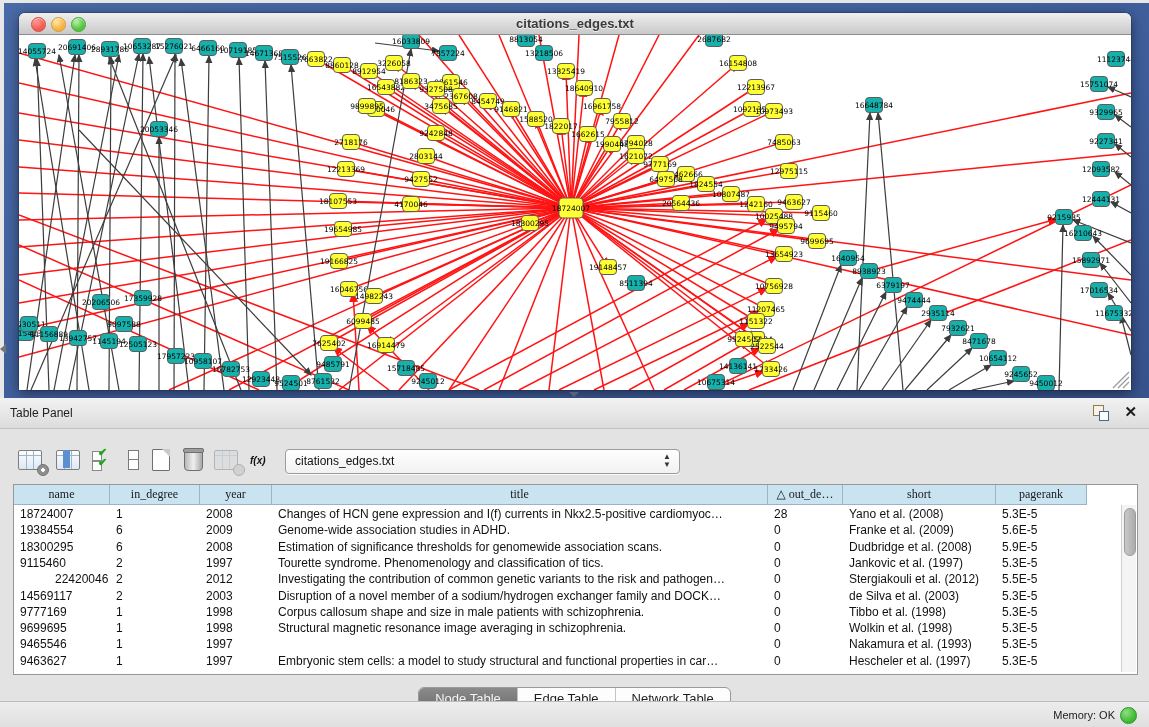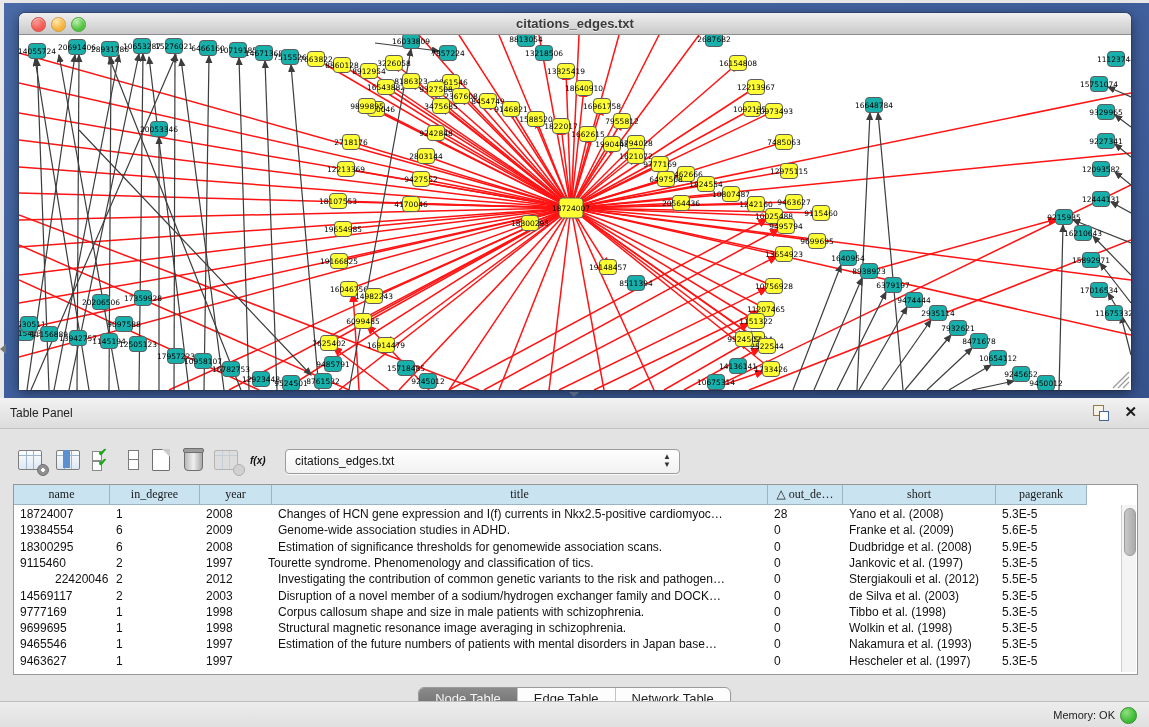--- a/index.html
+++ b/index.html
@@ -866,21 +866,21 @@
         <div class="cell" style="left: 186px; width: 72px;">2008</div>
         <div class="cell" style="left: 258px; width: 496px;">Estimation of significance thresholds for genomewide association scans.</div>
         <div class="cell" style="left: 754px; width: 75px;">0</div>
         <div class="cell" style="left: 829px; width: 153px;">Dudbridge et al. (2008)</div>
         <div class="cell" style="left: 982px; width: 91px;">5.9E-5</div>
       </div>
       <div class="row" style="top: 69.9px;">
         <div class="cell" style="left: 0px; width: 96px;">9115460</div>
         <div class="cell" style="left: 96px; width: 90px;">2</div>
         <div class="cell" style="left: 186px; width: 72px;">1997</div>
-        <div class="cell" style="left: 248px; width: 496px;">Tourette syndrome. Phenomenology and classification of tics.</div>
+        <div class="cell" style="left: 258px; width: 496px;">Tourette syndrome. Phenomenology and classification of tics.</div>
         <div class="cell" style="left: 754px; width: 75px;">0</div>
         <div class="cell" style="left: 829px; width: 153px;">Jankovic et al. (1997)</div>
         <div class="cell" style="left: 982px; width: 91px;">5.3E-5</div>
       </div>
       <div class="row" style="top: 86.2px;">
         <div class="cell" style="left: 0px; width: 96px; margin-left: 35px;">22420046</div>
         <div class="cell" style="left: 96px; width: 90px;">2</div>
         <div class="cell" style="left: 186px; width: 72px;">2012</div>
         <div class="cell" style="left: 258px; width: 496px;">Investigating the contribution of common genetic variants to the risk and pathogen…</div>
         <div class="cell" style="left: 754px; width: 75px;">0</div>
@@ -911,29 +911,29 @@
         <div class="cell" style="left: 186px; width: 72px;">1998</div>
         <div class="cell" style="left: 258px; width: 496px;">Structural magnetic resonance image averaging in schizophrenia.</div>
         <div class="cell" style="left: 754px; width: 75px;">0</div>
         <div class="cell" style="left: 829px; width: 153px;">Wolkin et al. (1998)</div>
         <div class="cell" style="left: 982px; width: 91px;">5.3E-5</div>
       </div>
       <div class="row" style="top: 151.4px;">
         <div class="cell" style="left: 0px; width: 96px;">9465546</div>
         <div class="cell" style="left: 96px; width: 90px;">1</div>
         <div class="cell" style="left: 186px; width: 72px;">1997</div>
-        <div class="cell" style="left: 258px; width: 496px;">Estimation of the future numbers of patients with mental disorders in Japan base…</div>
         <div class="cell" style="left: 754px; width: 75px;">0</div>
         <div class="cell" style="left: 829px; width: 153px;">Nakamura et al. (1993)</div>
         <div class="cell" style="left: 982px; width: 91px;">5.3E-5</div>
       </div>
       <div class="row" style="top: 167.7px;">
         <div class="cell" style="left: 0px; width: 96px;">9463627</div>
         <div class="cell" style="left: 96px; width: 90px;">1</div>
         <div class="cell" style="left: 186px; width: 72px;">1997</div>
+        <div class="cell" style="left: 258px; width: 496px;">Embryonic stem cells: a model to study structural and functional properties in car…</div>
         <div class="cell" style="left: 754px; width: 75px;">0</div>
         <div class="cell" style="left: 829px; width: 153px;">Hescheler et al. (1997)</div>
         <div class="cell" style="left: 982px; width: 91px;">5.3E-5</div>
       </div>
     </div>
   <div class="vscroll">
       <div class="vthumb"></div>
     </div>
 </div>
 

